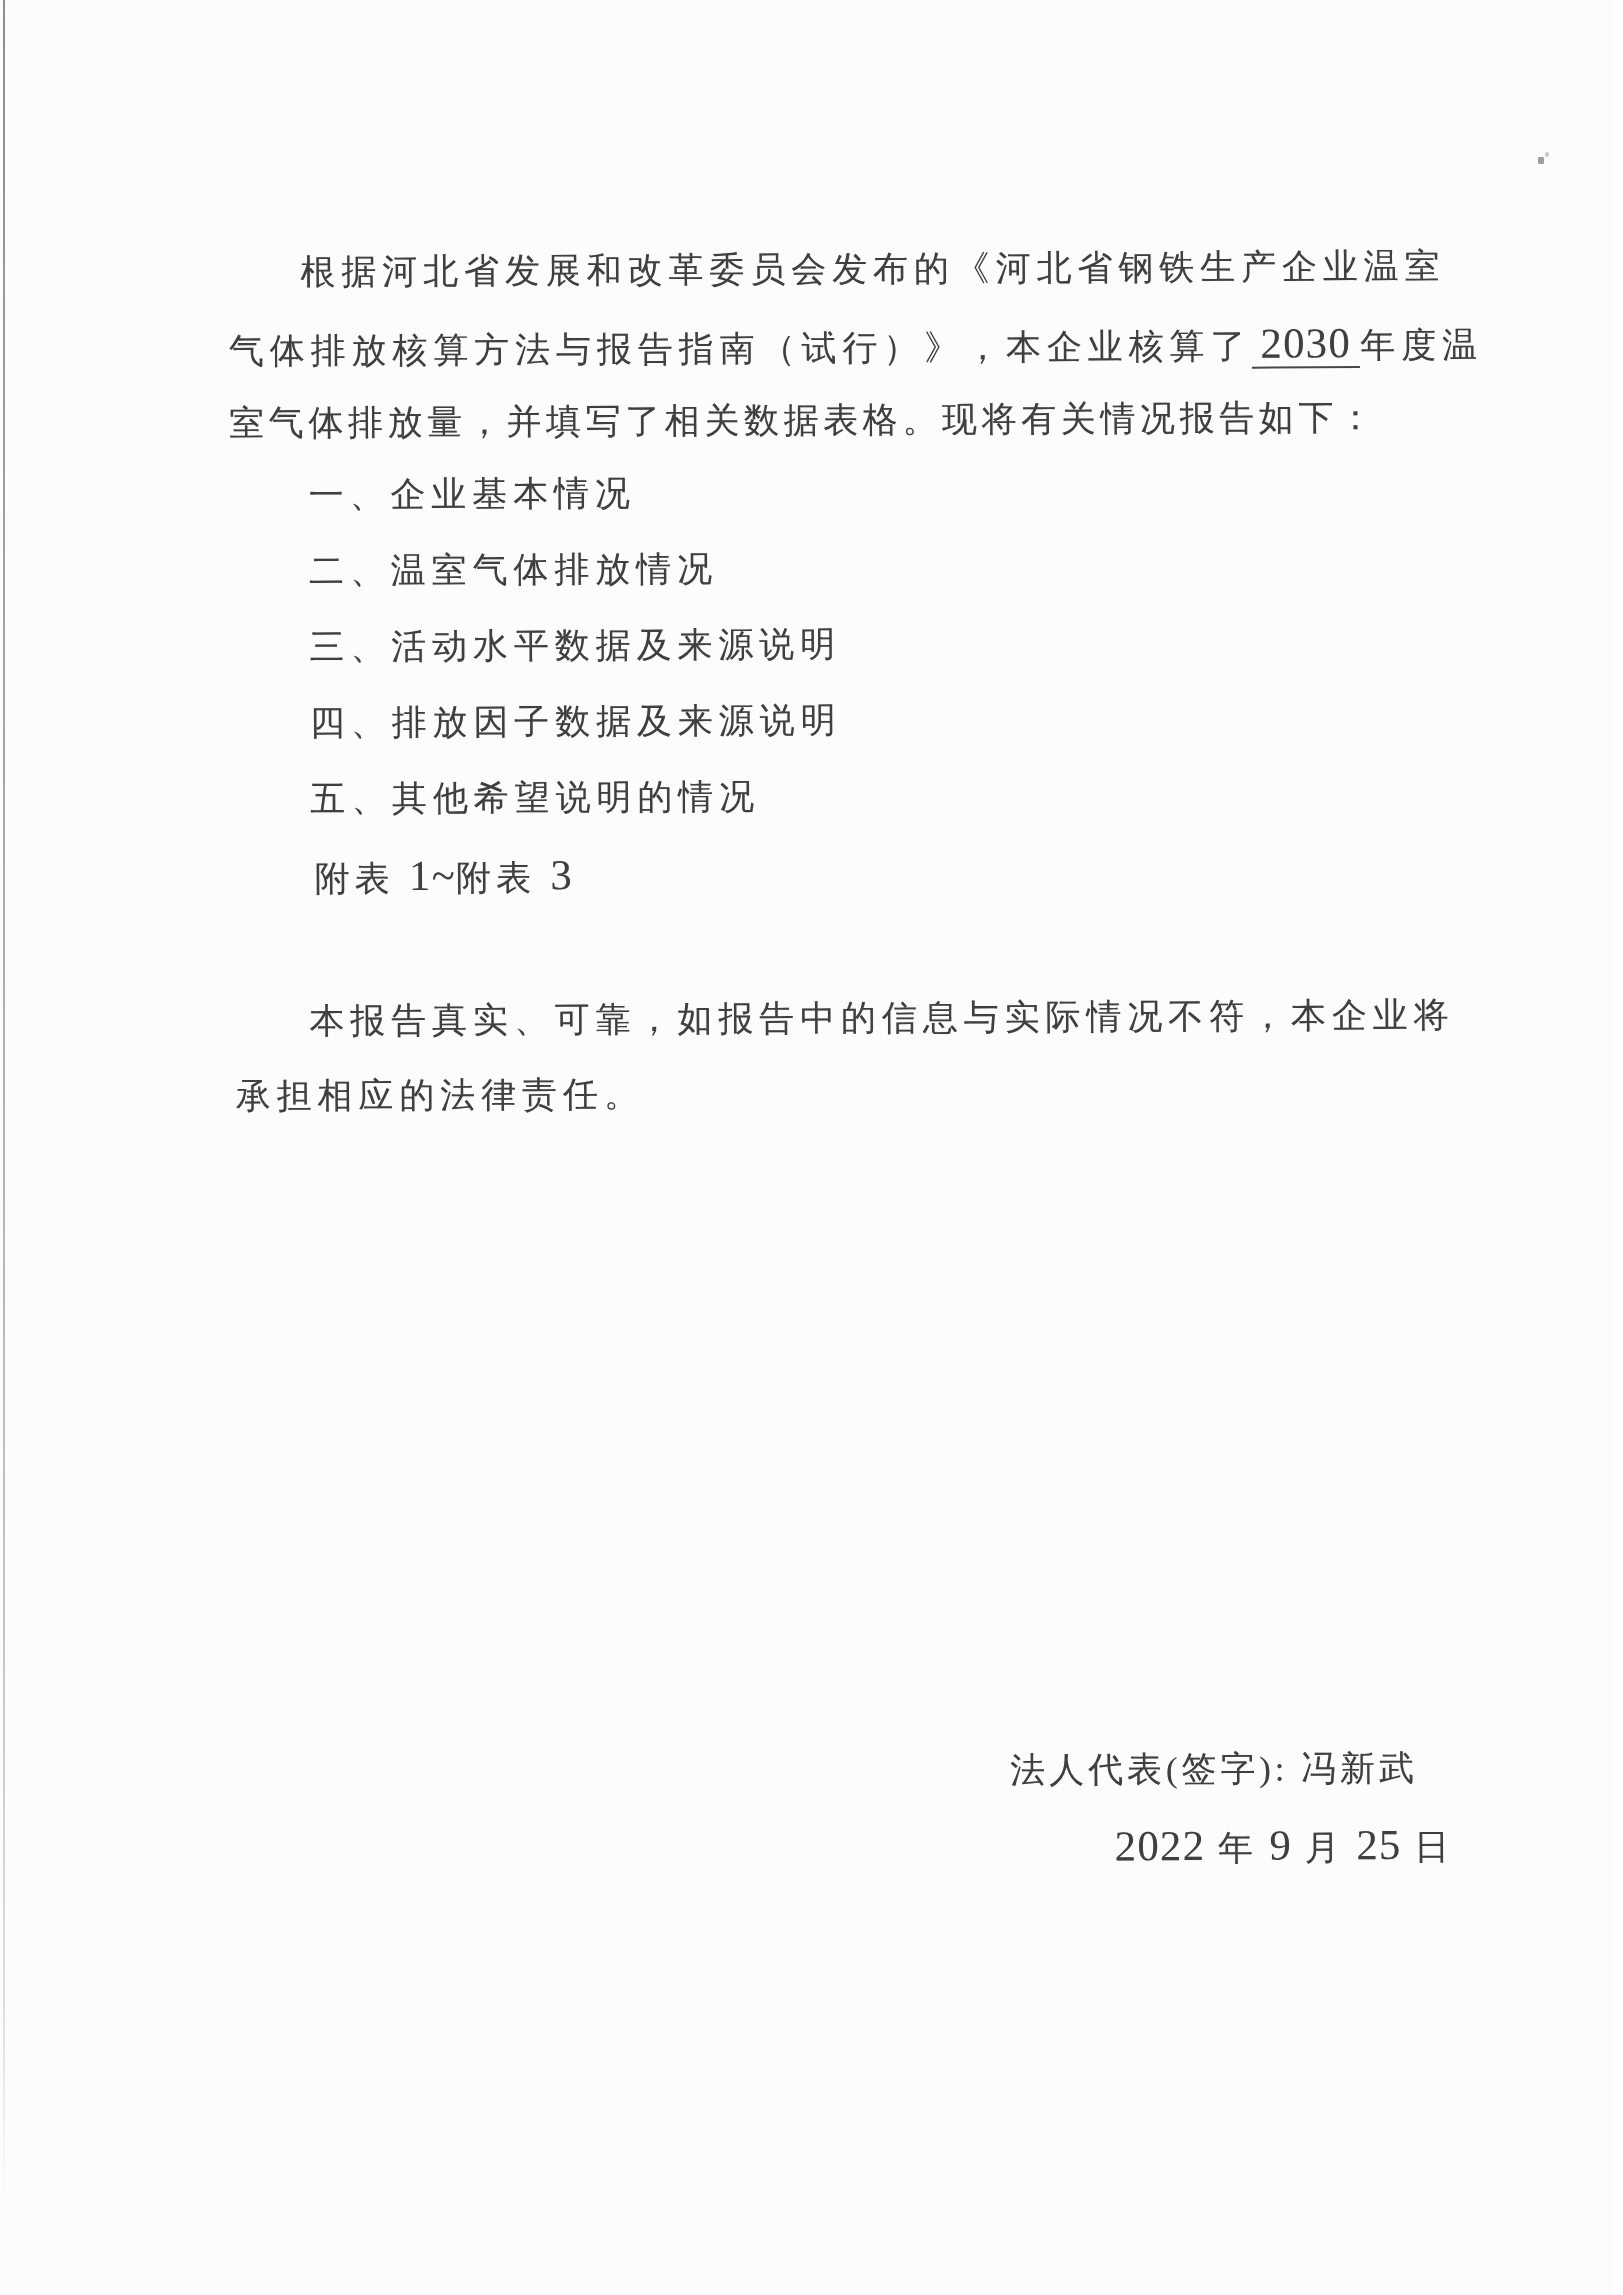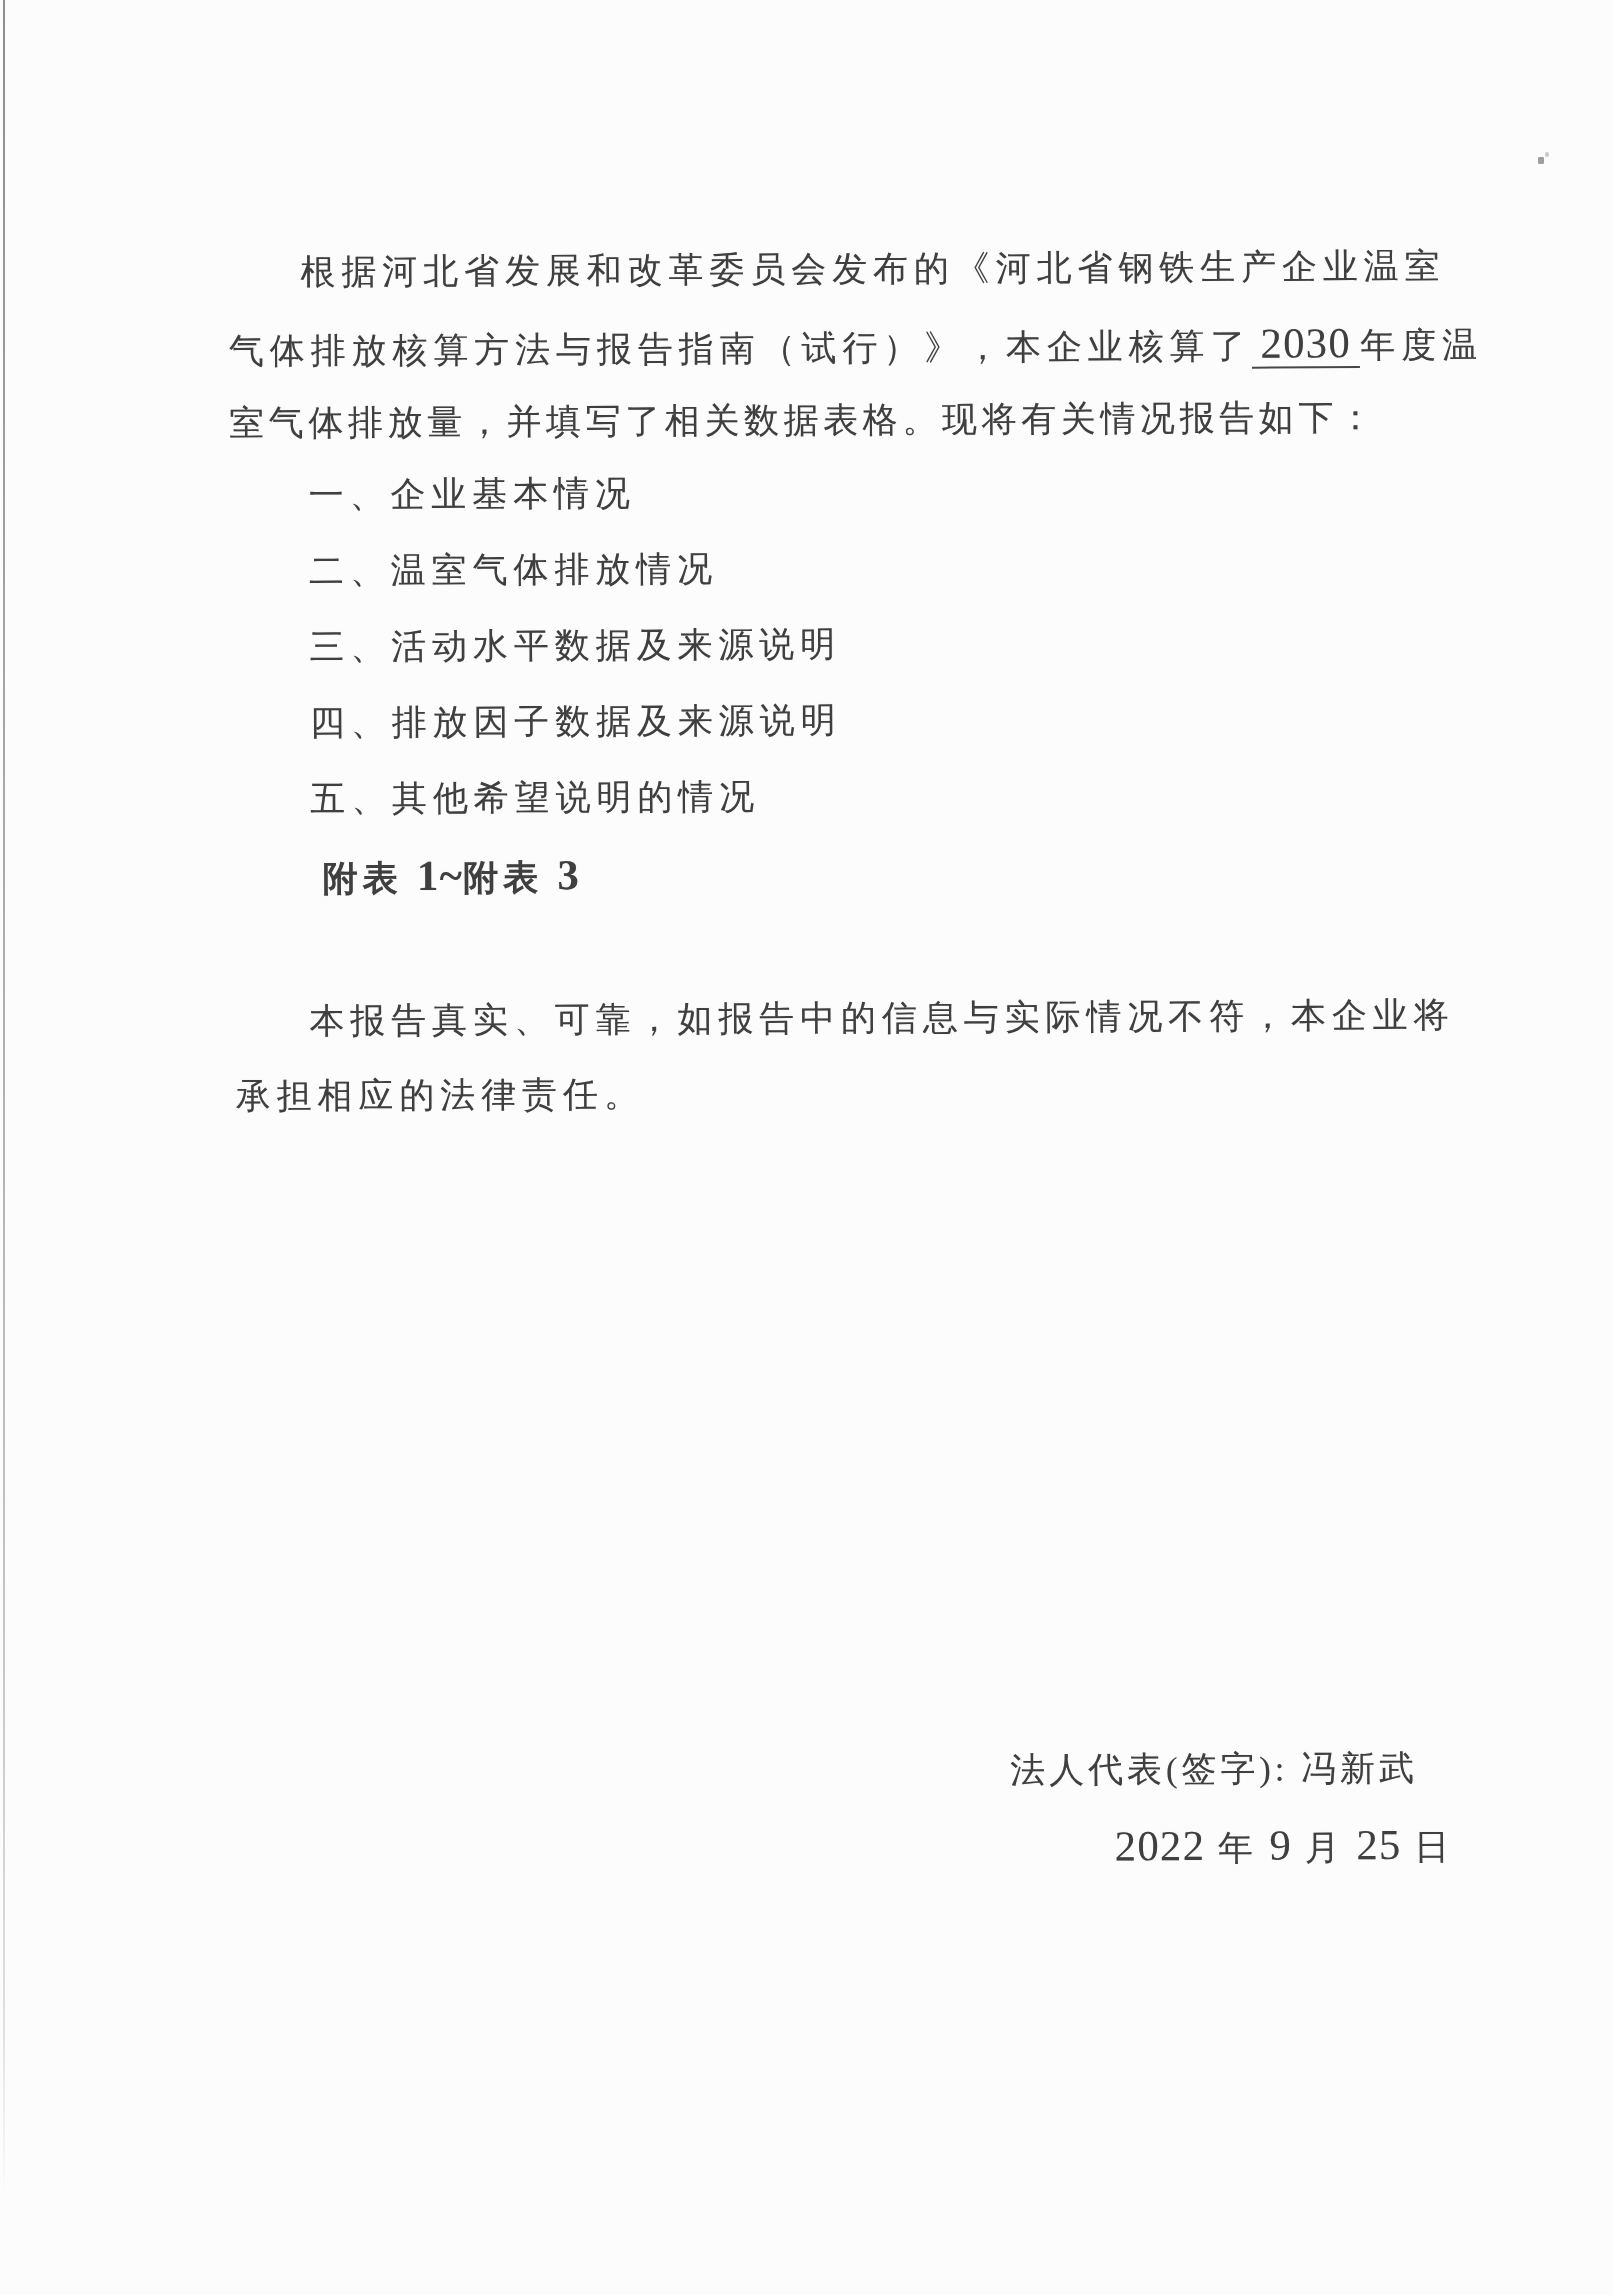--- a/index.html
+++ b/index.html
@@ -33,21 +33,21 @@
     text-shadow: 0 0 0.7px rgba(60,60,60,0.35);
   }
   .p1-line1 { top: 251px;  left: 305px; }
   .p1-line2 { top: 327px;  left: 233px; }
   .p1-line3 { top: 402px;  left: 233px; letter-spacing: 4.6px; }
   .toc-1    { top: 474px;  left: 312px; }
   .toc-2    { top: 550px;  left: 312px; }
   .toc-3    { top: 626px;  left: 312px; }
   .toc-4    { top: 702px; left: 312px; }
   .toc-5    { top: 778px; left: 312px; }
-  .attach   { top: 855px; left: 324px; letter-spacing: 5.2px; font-weight: bold; }
+  .attach   { top: 855px; left: 316px; letter-spacing: 5.2px; }
   .decl-1   { top: 1000px; left: 310px; }
   .decl-2   { top: 1075px; left: 236px; }
   .sig      { top: 1753px; left: 1007px; letter-spacing: 3.9px; }
   .date     { top: 1829px; left: 1111px; letter-spacing: 3.9px; }
 
   .latin {
     font-size: 1.22em;
     letter-spacing: 1.3px;
     line-height: 0.9;
   }

